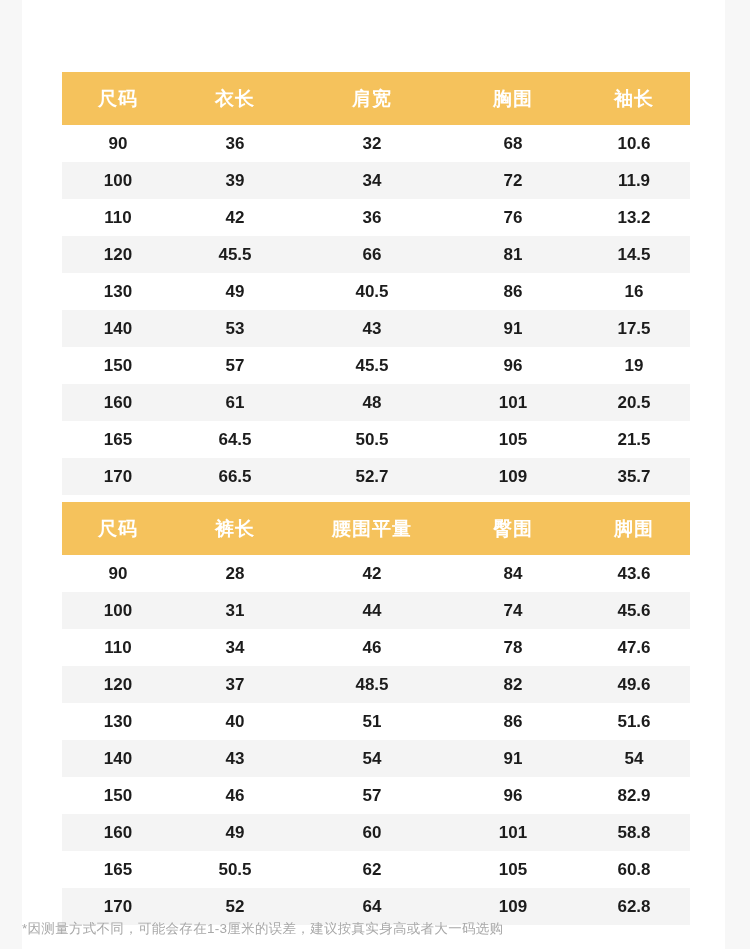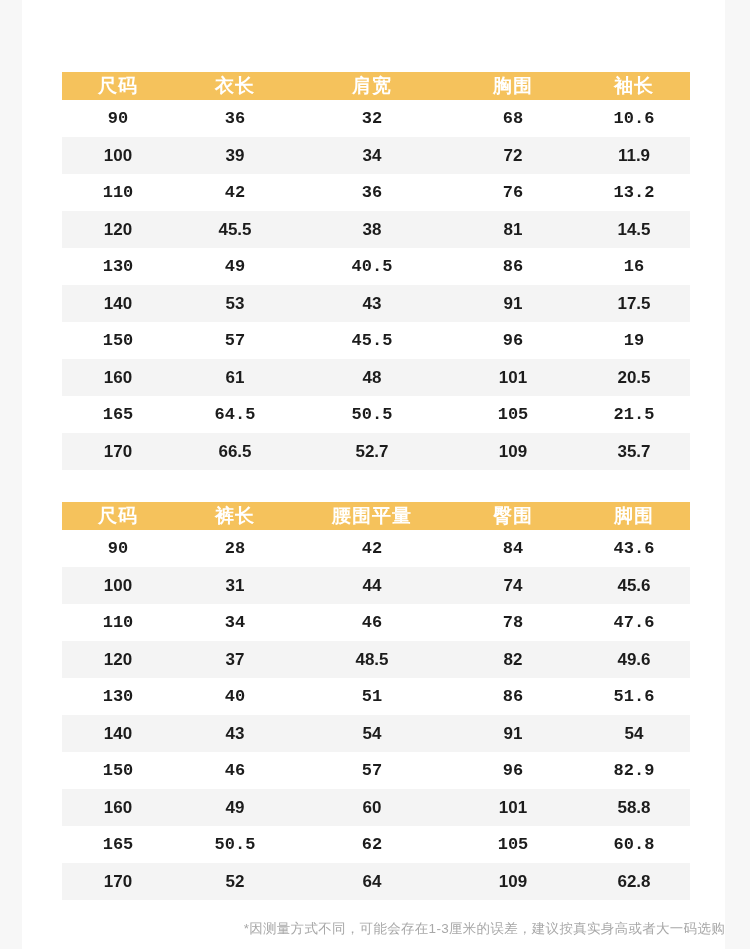--- a/index.html
+++ b/index.html
@@ -65,50 +65,49 @@
   .size-table col.c1 { width: 122px; }
   .size-table col.c2 { width: 152px; }
   .size-table col.c3 { width: 130px; }
   .size-table col.c4 { width: 112px; }
 
   .size-table thead th {
     background: #f5c25c;
     color: #ffffff;
     font-size: 19px;
     font-weight: bold;
-    height: 28px;
+    height: 53px;
     text-align: center;
     vertical-align: middle;
     letter-spacing: 1px;
     padding: 0;
   }
   .size-table tbody td {
     height: 37px;
     text-align: center;
     vertical-align: middle;
     font-size: 17px;
     font-weight: bold;
     color: #1c1c1c;
     padding: 0;
   }
   .size-table tbody tr.odd td {
     background: #ffffff;
-    font-family: Liberation Mono, monospace;
   }
   .size-table tbody tr.even td {
     background: #f4f4f4;
     text-align: center;
   }
   
   .footnote {
     position: absolute;
     left: 0;
     top: 920px;
     width: 703px;
-    text-align: right;
+    text-align: left;
     font-size: 13.5px;
     color: #a8a8a8;
     letter-spacing: 0.3px;
     white-space: nowrap;
   }
 </style>
 </head>
 <body>
 
 <div class="page">
@@ -149,21 +148,21 @@
       <tr class="odd">
         <td>110</td>
         <td>42</td>
         <td>36</td>
         <td>76</td>
         <td>13.2</td>
       </tr>
       <tr class="even">
         <td>120</td>
         <td>45.5</td>
-        <td>38</td>
+        <td>66</td>
         <td>81</td>
         <td>14.5</td>
       </tr>
       <tr class="odd">
         <td>130</td>
         <td>49</td>
         <td>40.5</td>
         <td>86</td>
         <td>16</td>
       </tr>

